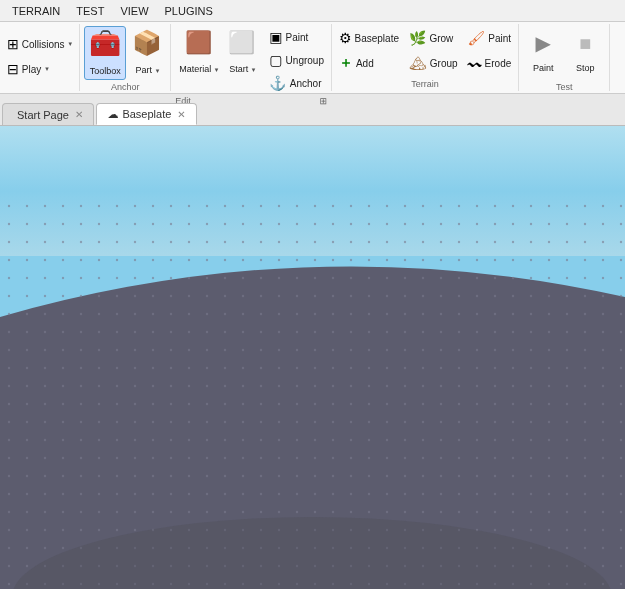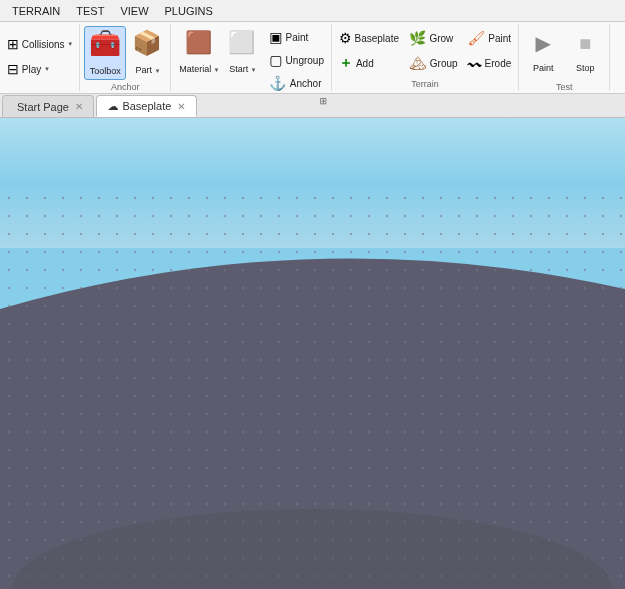--- a/index.html
+++ b/index.html
@@ -91,21 +91,21 @@
       background: #cce0ff;
       border: 1px solid #5a9fd4;
     }
 
     
     .tabs-bar {
       background: #e8e8e8;
       border-bottom: 1px solid #bbb;
       display: flex;
       align-items: flex-end;
-      height: 24px;
+      height: 32px;
       padding: 0 2px;
     }
     .tab {
       display: flex;
       align-items: center;
       padding: 3px 10px;
       background: #ddd;
       border: 1px solid #bbb;
       border-bottom: none;
       border-radius: 4px 4px 0 0;

